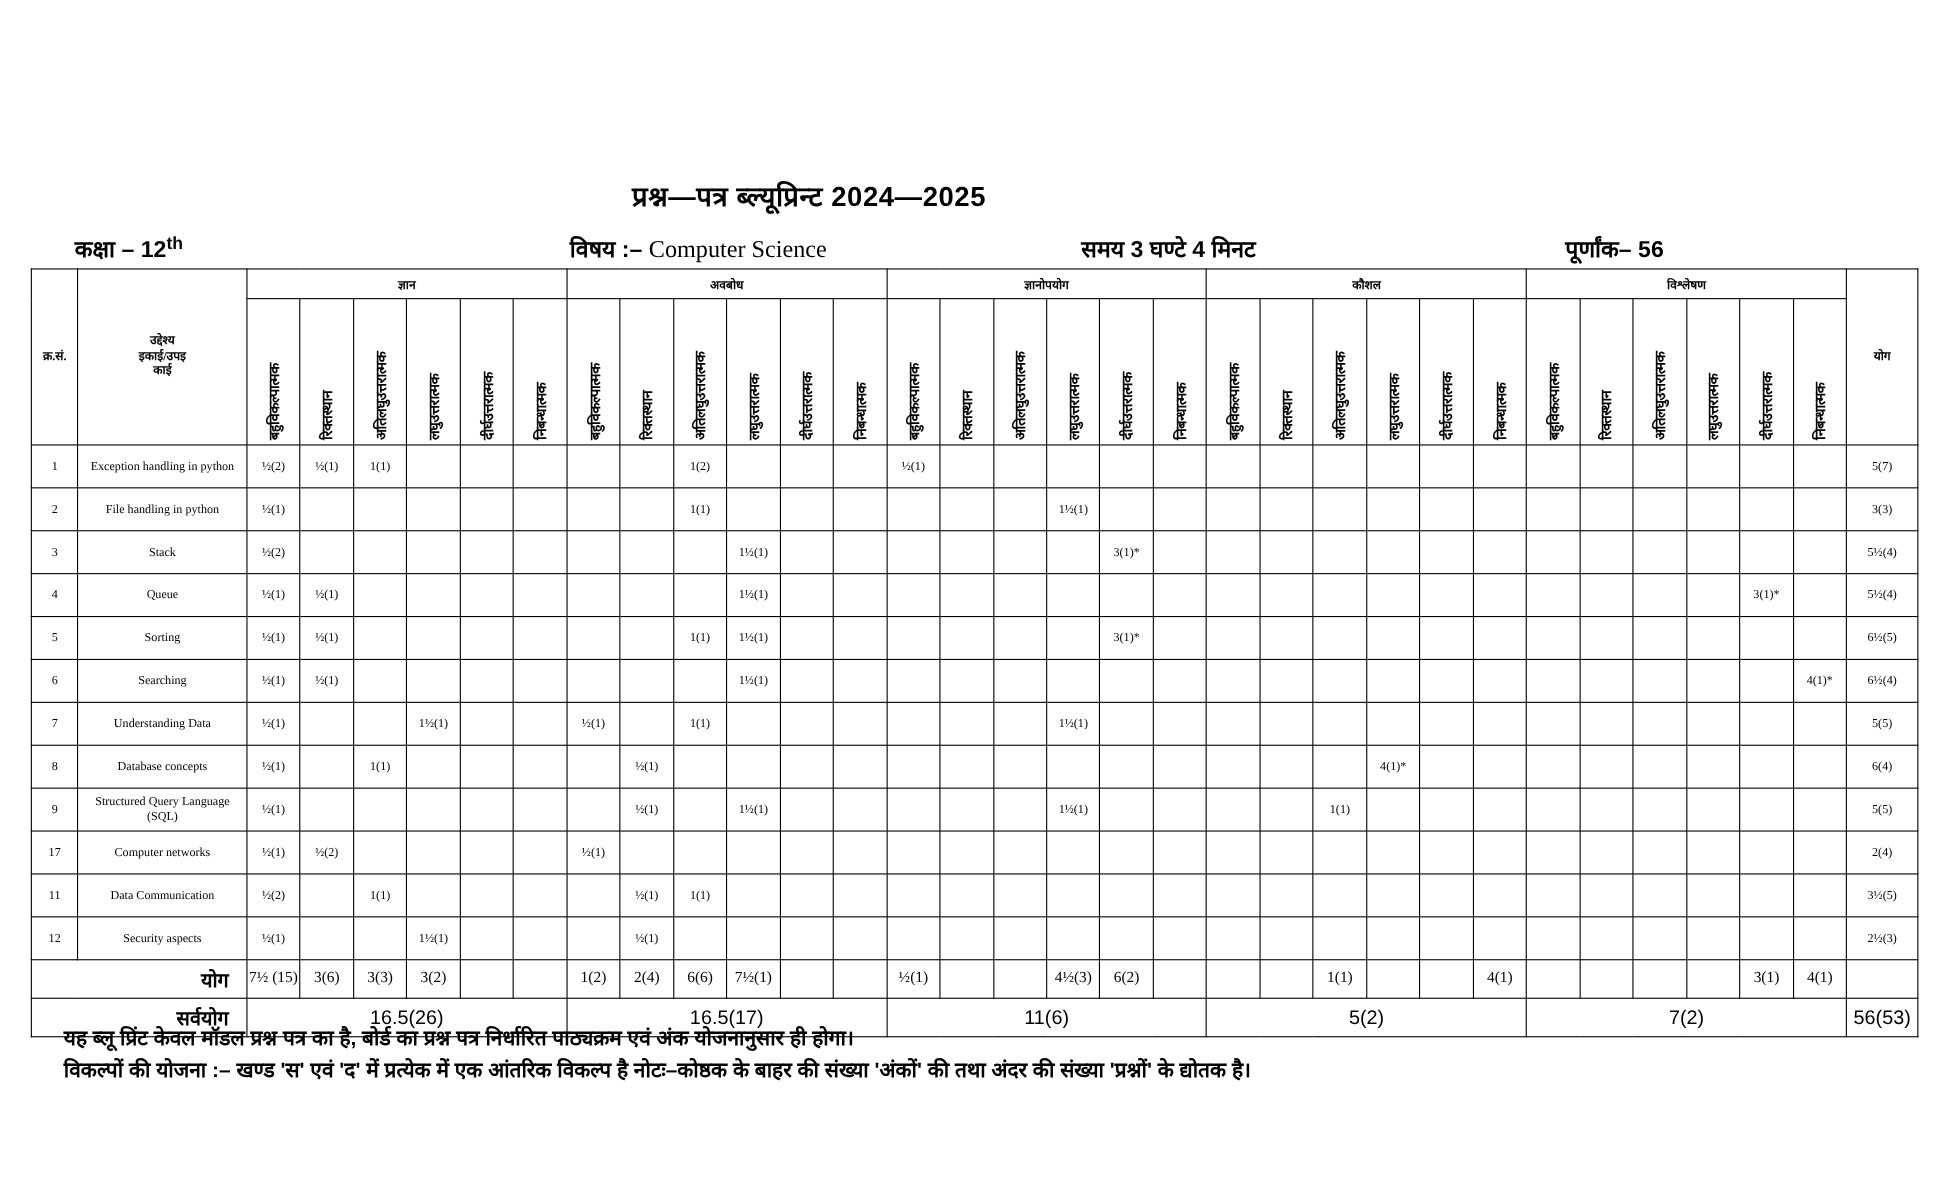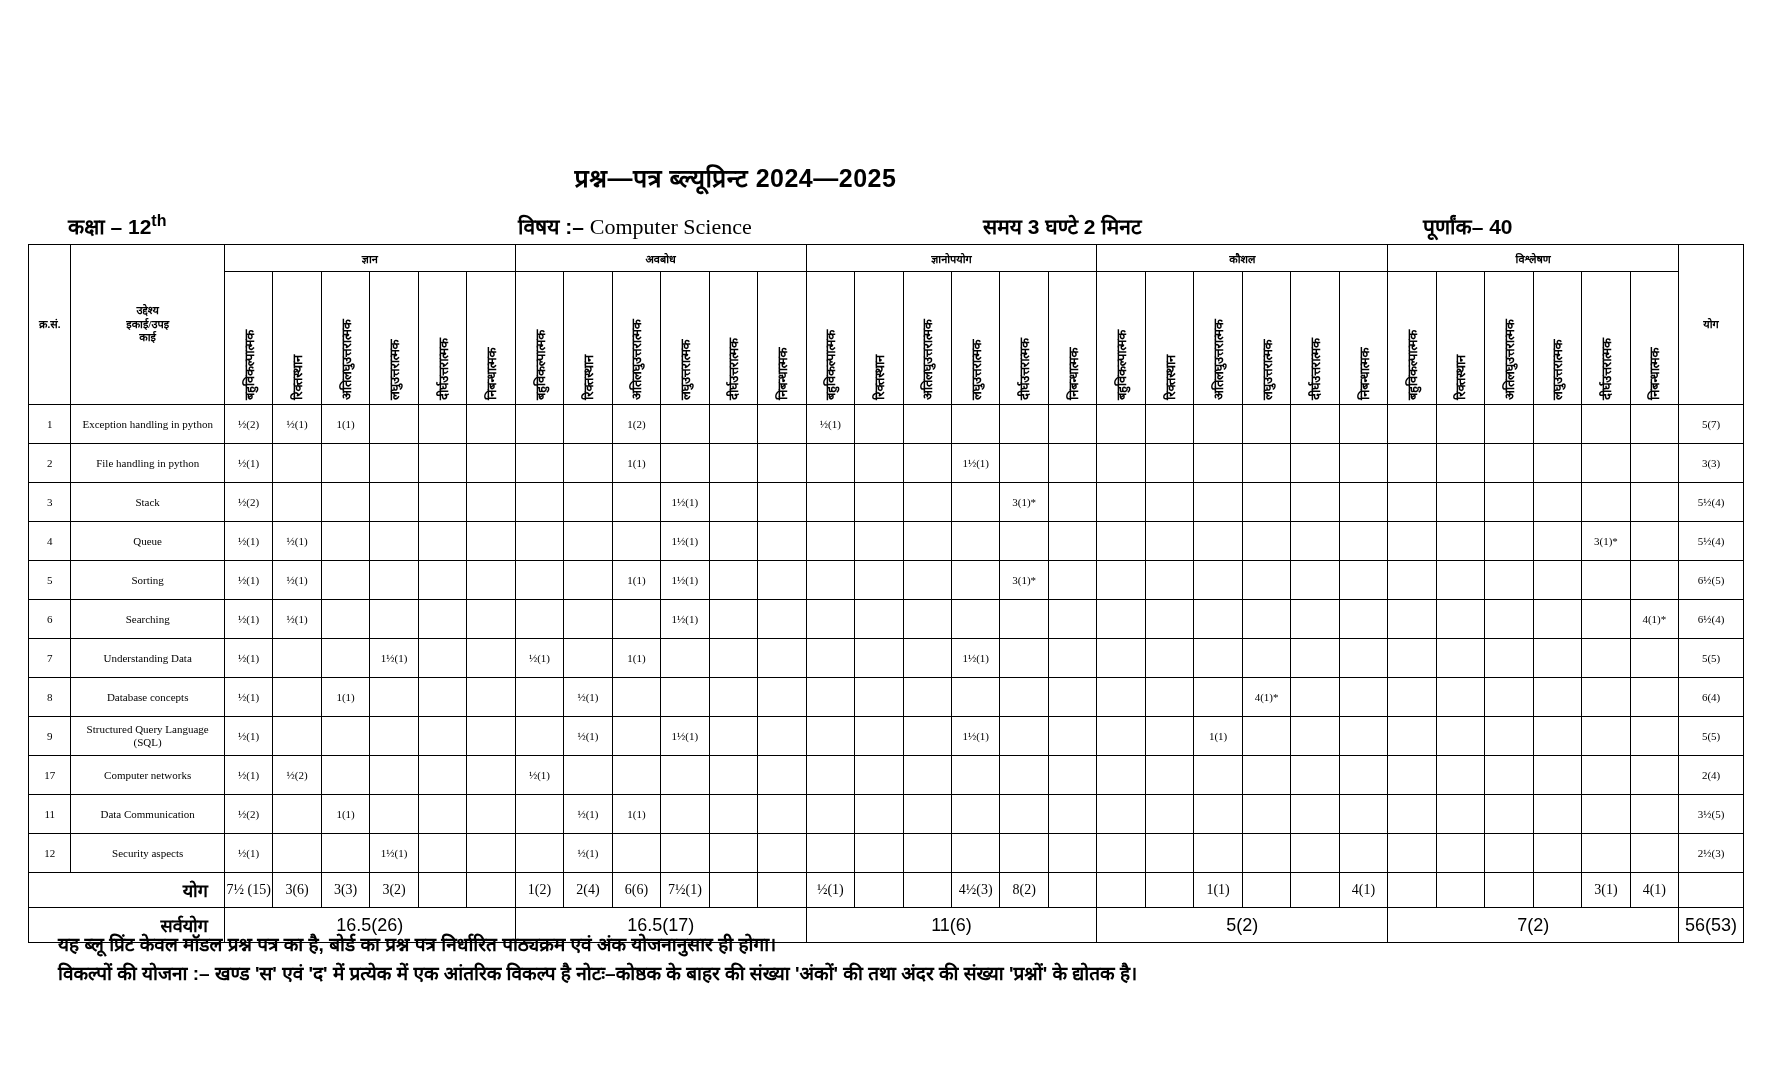--- a/index.html
+++ b/index.html
@@ -132,22 +132,22 @@
 </head>
 <body>
 
 <div class="page">
 
   <div class="title">प्रश्न—पत्र ब्ल्यूप्रिन्ट 2024—2025</div>
 
   <div class="headline-row">
     <div class="hl hl-class"><span>कक्षा  –  12</span><span class="sup">th</span></div>
     <div class="hl hl-subject"><span>विषय :– </span><span class="eng">Computer Science</span></div>
-    <div class="hl hl-time">समय 3 घण्टे 2 मिनट</div>
-    <div class="hl hl-marks">पूर्णांक– 40</div>
+    <div class="hl hl-time">समय 3 घण्टे 4 मिनट</div>
+    <div class="hl hl-marks">पूर्णांक– 56</div>
   </div>
 
   <table class="blueprint">
     <colgroup id="cg">
         <col style="width: 42px;">
         <col style="width: 152px;">
         <col style="width: 48px;">
         <col style="width: 48px;">
         <col style="width: 48px;">
         <col style="width: 48px;">
@@ -719,21 +719,21 @@
           <td>1(2)</td>
           <td>2(4)</td>
           <td>6(6)</td>
           <td>7½(1)</td>
           <td></td>
           <td></td>
           <td>½(1)</td>
           <td></td>
           <td></td>
           <td>4½(3)</td>
-          <td>8(2)</td>
+          <td>6(2)</td>
           <td></td>
           <td></td>
           <td></td>
           <td>1(1)</td>
           <td></td>
           <td></td>
           <td>4(1)</td>
           <td></td>
           <td></td>
           <td></td>

